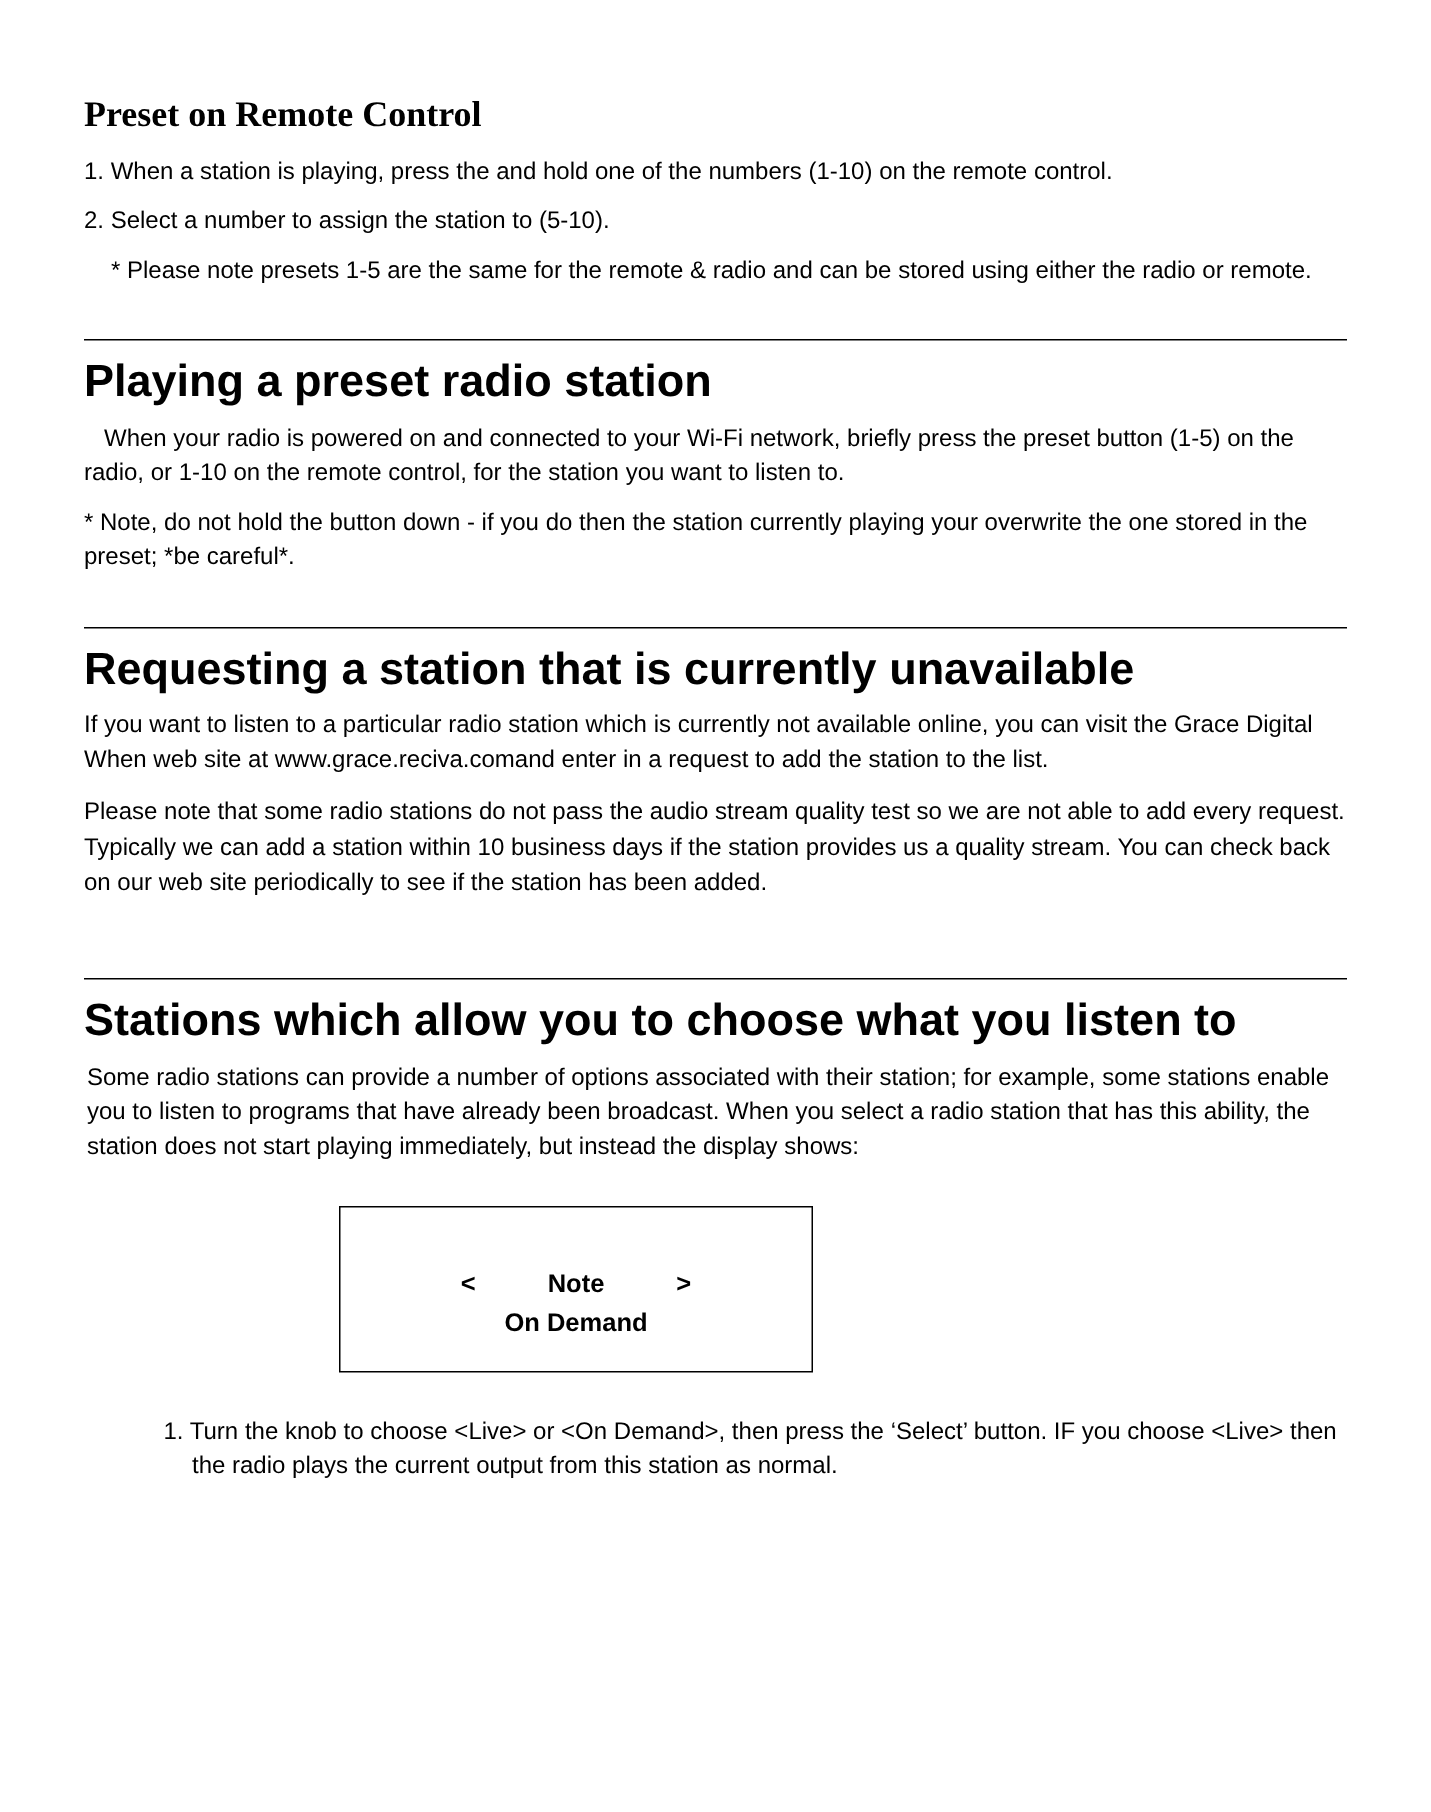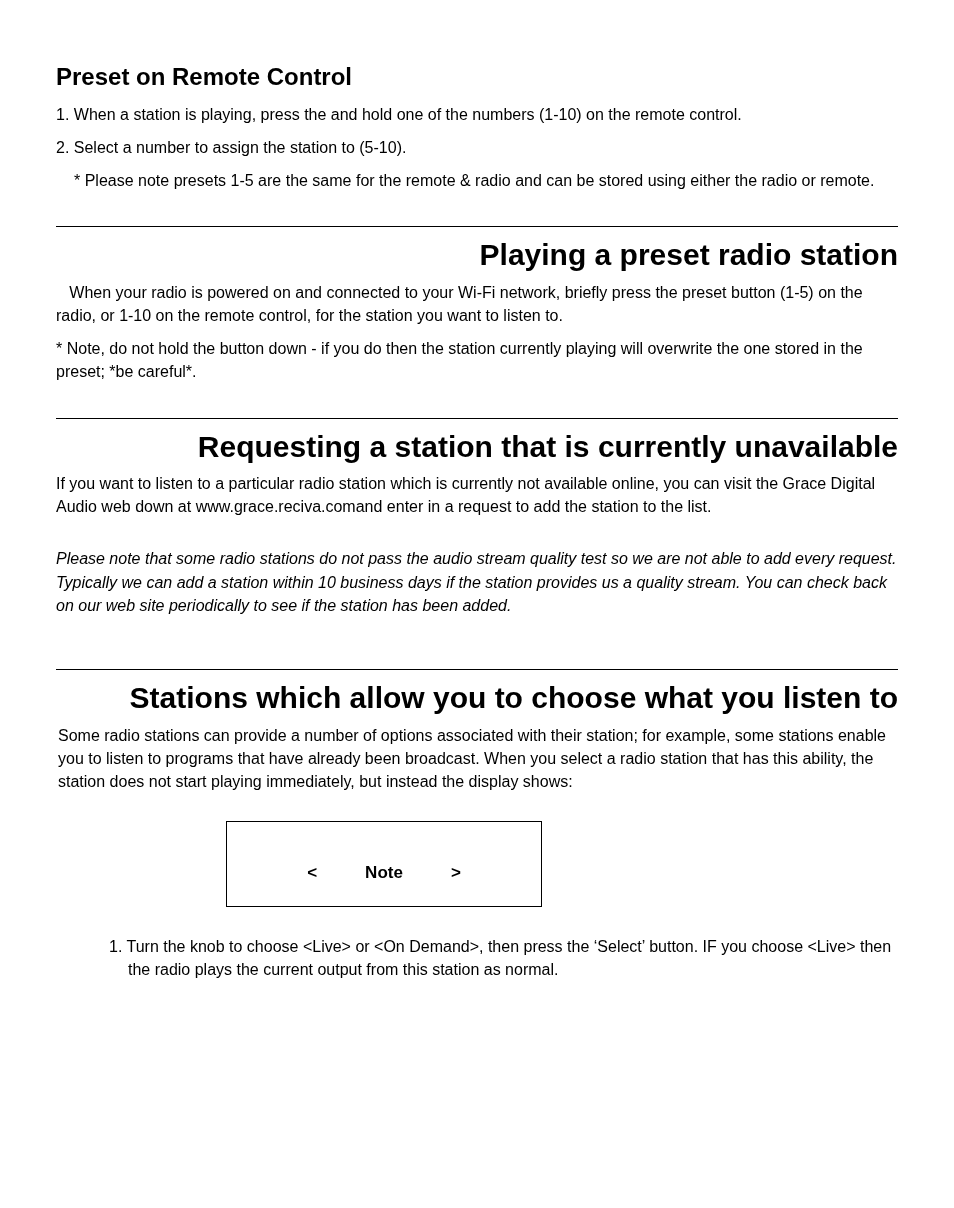--- a/index.html
+++ b/index.html
@@ -10,26 +10,26 @@
     line-height: 1.45;
     color: #000;
     background: #fff;
     width: 954px;
     box-sizing: border-box;
   }
   h2 {
     font-size: 24px;
     font-weight: bold;
     margin: 0 0 8px 0;
+    font-family: Liberation Serif, serif;
   }
   h1 {
     font-size: 30px;
     font-weight: bold;
     margin: 0 0 4px 0;
-    text-align: right;
   }
   .para {
     margin: 4px 0 10px 0;
   }
   .italic {
   }
   .note-indent {
     margin-left: 18px;
   }
   hr.sec-rule {
@@ -65,32 +65,33 @@
 <body>
 
 <h2>Preset on Remote Control</h2>
 <div class="ol-item">1.  When a station is playing, press the and hold one of the numbers (1-10) on the remote control.</div>
 <div class="ol-item">2. Select a number to assign the station to (5-10).</div>
 <div class="para italic note-indent">* Please note presets 1-5 are the same for the remote &amp; radio and can be stored using either the radio or remote.</div>
 
 <hr class="sec-rule">
 <h1>Playing a preset radio station</h1>
 <div class="para">&nbsp;&nbsp;&nbsp;When your radio is powered on and connected to your Wi-Fi network, briefly press the preset button (1-5) on the radio, or 1-10 on the remote control, for the station you want to listen to.</div>
-<div class="para italic">* Note, do not hold the button down - if you do then the station currently playing will overwrite the one stored in the preset; *be careful*.</div>
+<div class="para italic">* Note, do not hold the button down - if you do then the station currently playing your overwrite the one stored in the preset; *be careful*.</div>
 
 <hr class="sec-rule">
 <h1>Requesting a station that is currently unavailable</h1>
-<div class="para">If you want to listen to a particular radio station which is currently not available online, you can visit the Grace Digital Audio web down at www.grace.reciva.comand enter in a request to add the station to the list.</div>
-<div class="para" style="margin-top:29px;font-style:italic;">Please note that some radio stations do not pass the audio stream quality test so we are not able to add every request. Typically we can add a station within 10 business days if the station provides us a quality stream. You can check back on our web site periodically to see if the station has been added.</div>
+<div class="para">If you want to listen to a particular radio station which is currently not available online, you can visit the Grace Digital When web site at www.grace.reciva.comand enter in a request to add the station to the list.</div>
+<div class="para" style="margin-top:12px;">Please note that some radio stations do not pass the audio stream quality test so we are not able to add every request. Typically we can add a station within 10 business days if the station provides us a quality stream. You can check back on our web site periodically to see if the station has been added.</div>
 
 <hr class="sec-rule" style="margin-top:52px;">
 <h1>Stations which allow you to choose what you listen to</h1>
 <div class="para" style="margin-left:2px;">Some radio stations can provide a number of options associated with their station; for example, some stations enable you to listen to programs that have already been broadcast. When you select a radio station that has this ability, the station does not start playing immediately, but instead the display shows:</div>
 
 <div class="display-box">
   <div class="display-row1">
     <span>&lt;</span>
     <span>Note</span>
     <span>&gt;</span>
   </div>
+  <div>On Demand</div>
 </div>
 
 <div class="ol-item ol-hang" style="margin-top:20px;margin-left:46px;">1.  Turn the knob to choose &lt;Live&gt; or &lt;On Demand&gt;, then press the ‘Select’ button.  IF you choose &lt;Live&gt; then the radio plays the current output from this station as normal.</div>
 
 </body></html>

